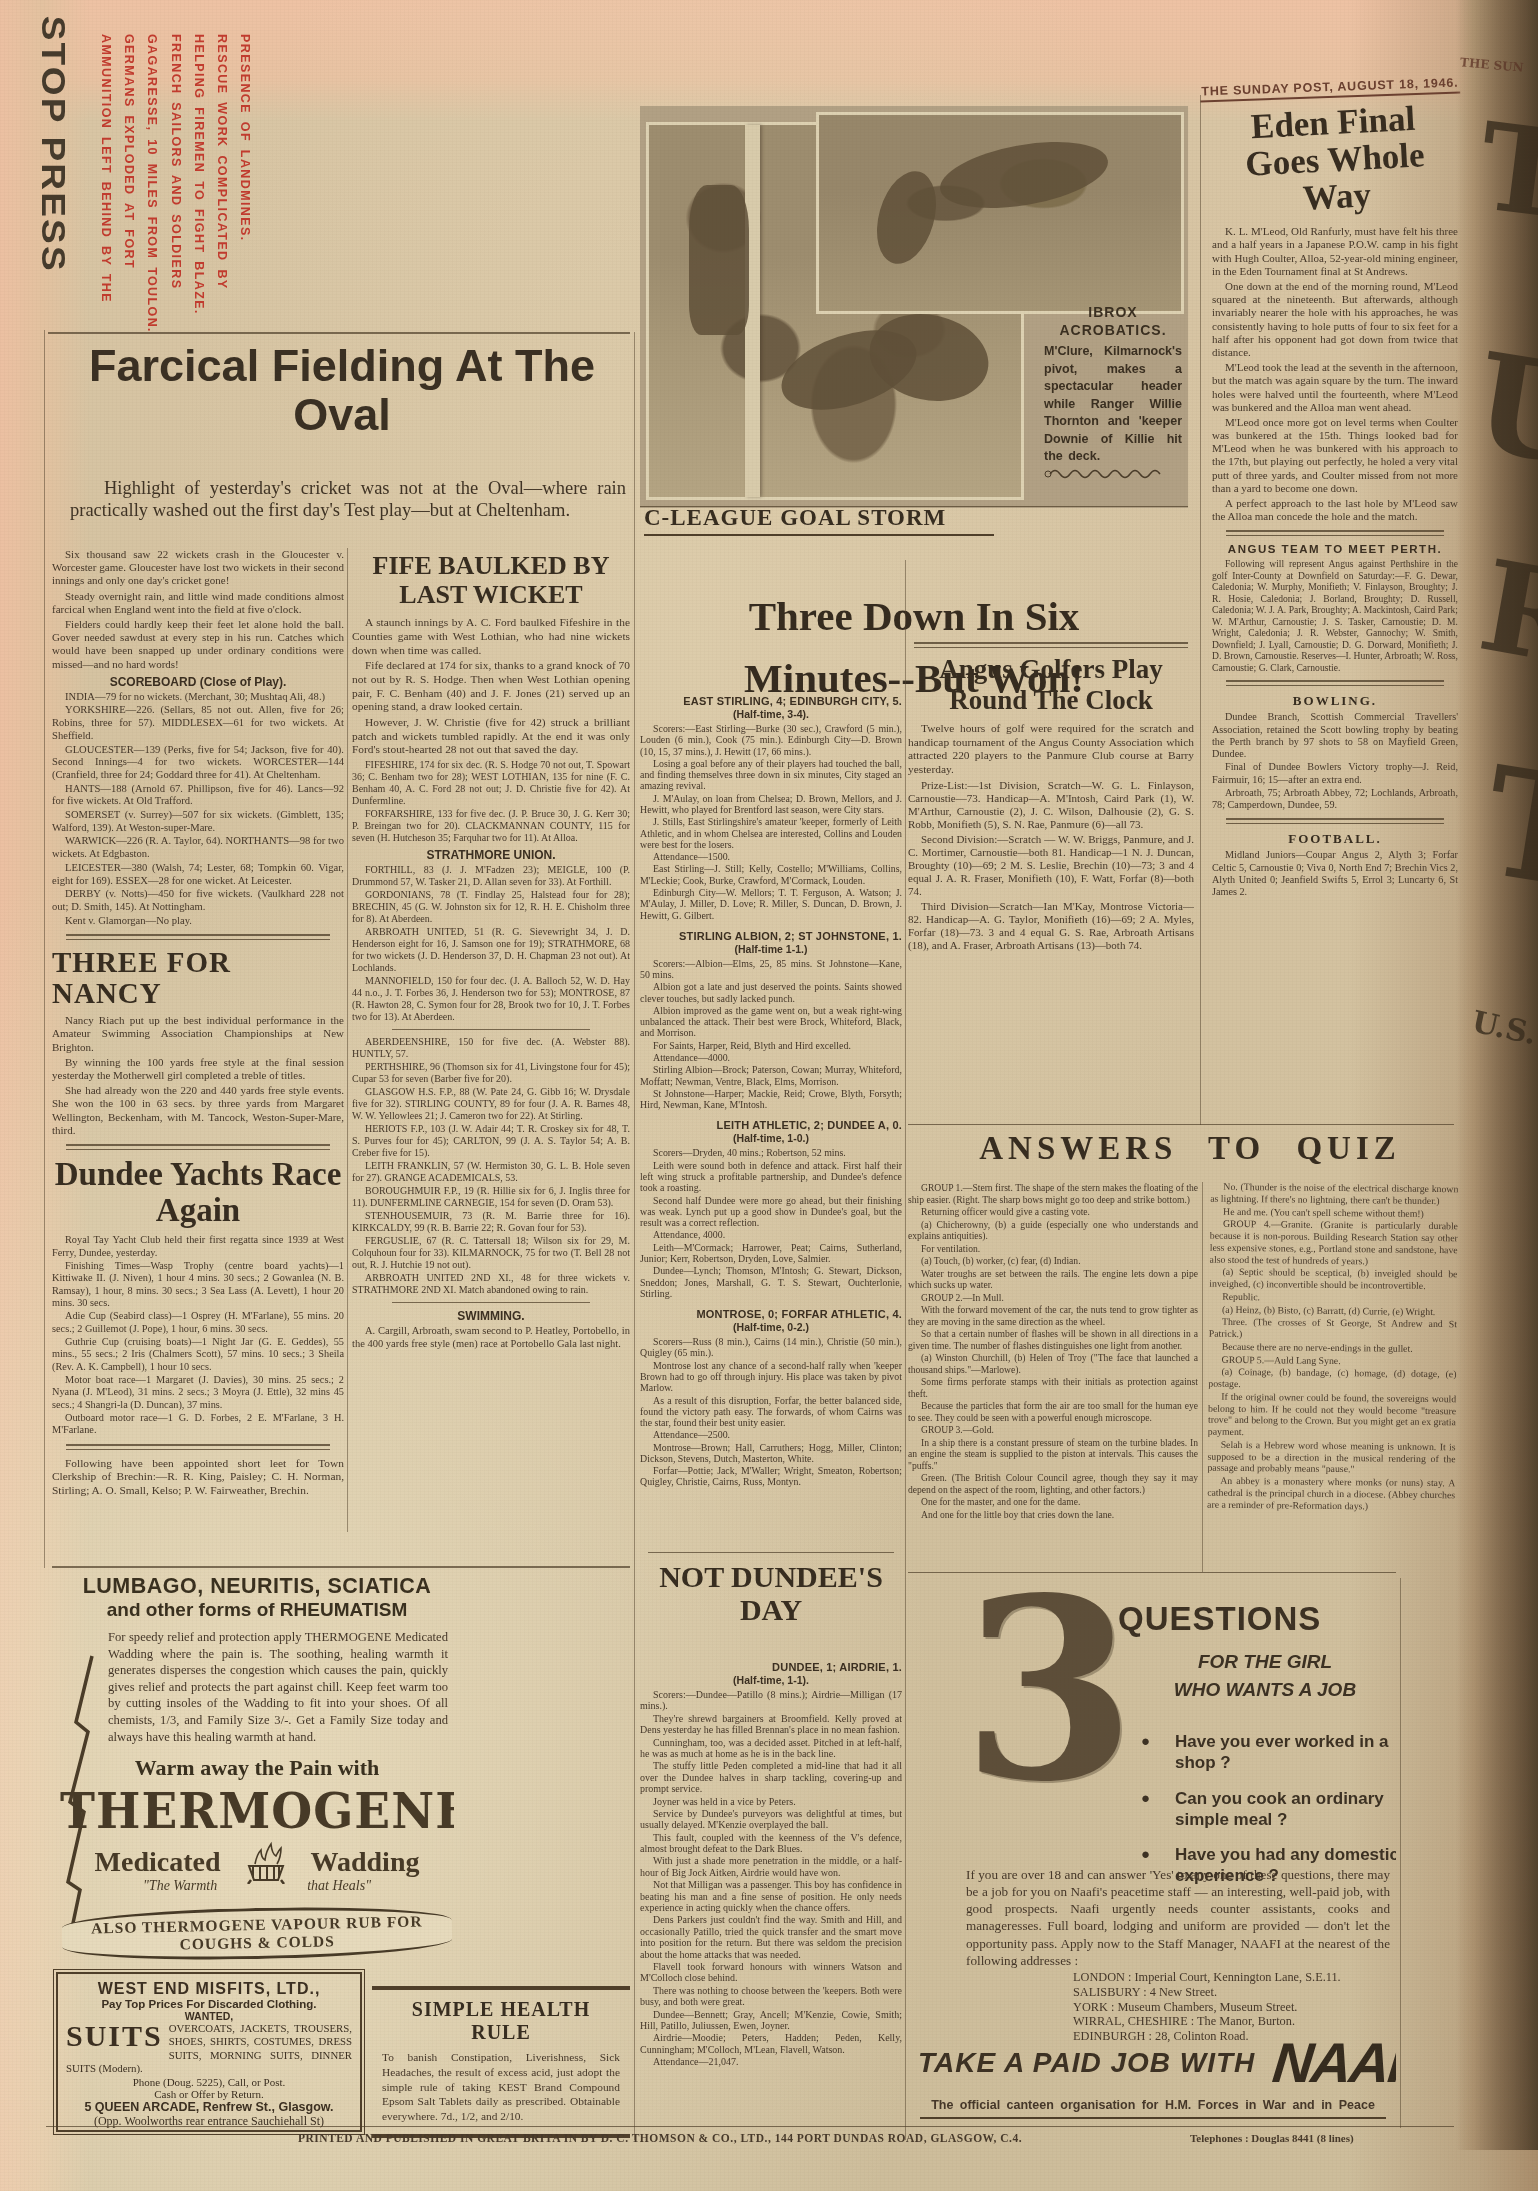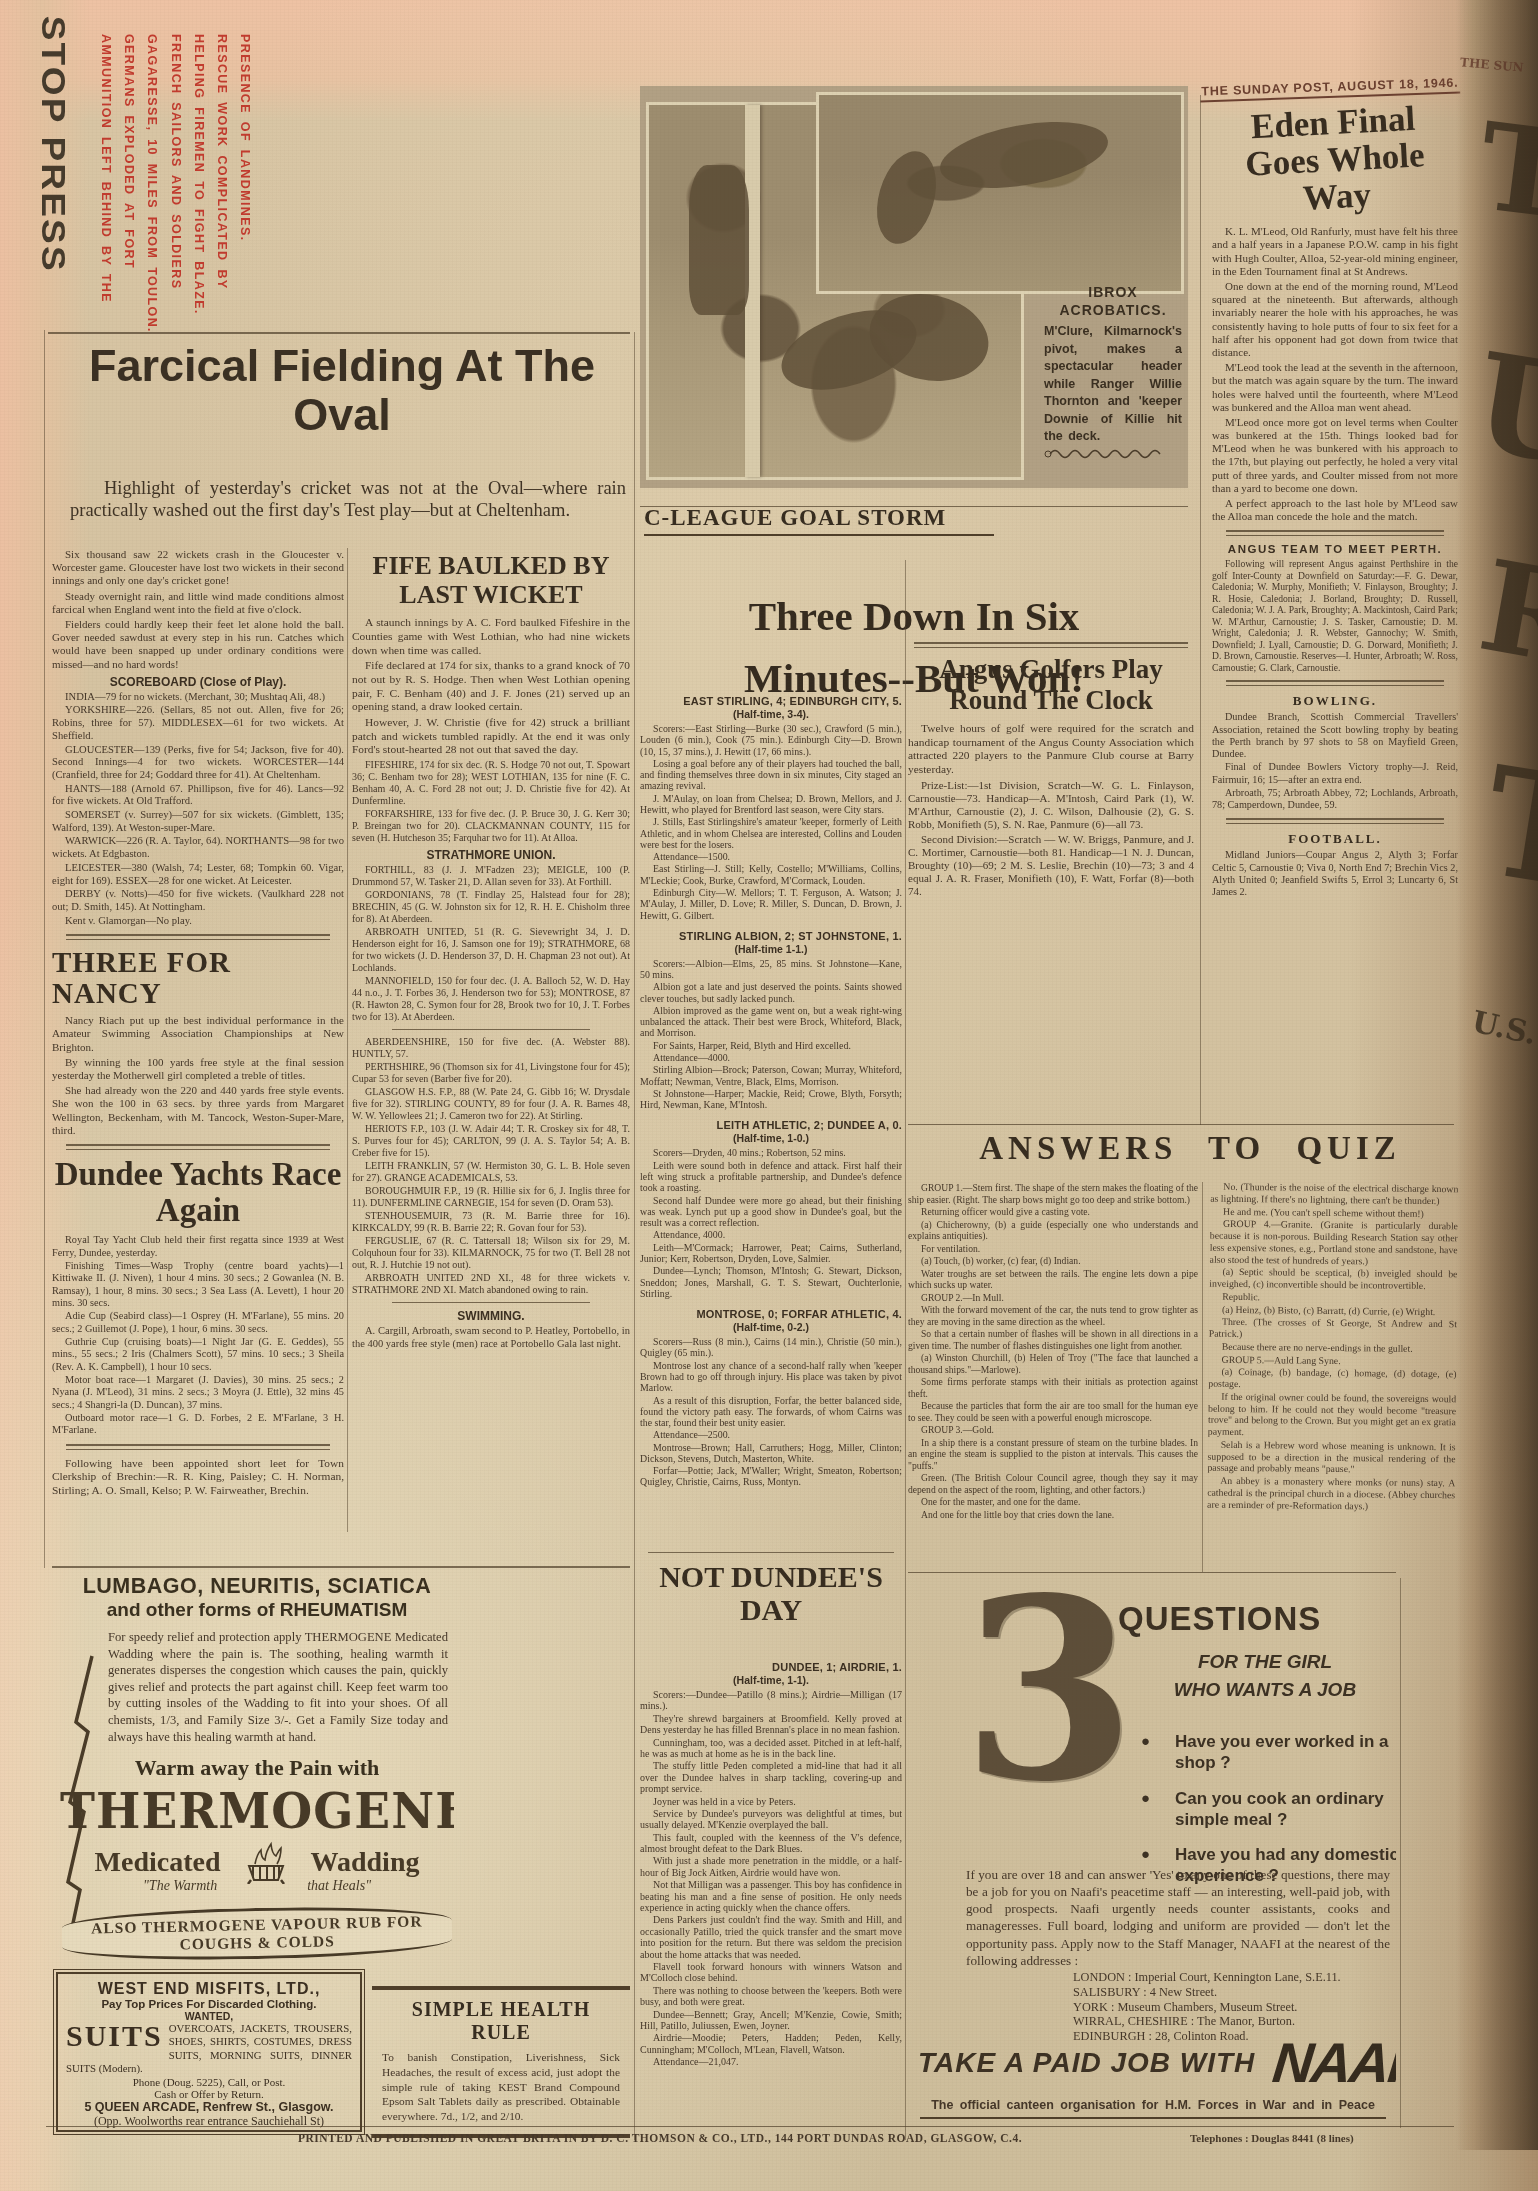--- a/index.html
+++ b/index.html
@@ -40,21 +40,21 @@
   .score-head{font-family:"Liberation Sans",sans-serif;font-weight:bold;font-size:12px;text-align:center;margin:4px 0 2px;color:#3b2f21;}
   .head-serif-lg{font-weight:bold;font-size:29px;text-align:left;letter-spacing:1px;margin:2px 0 6px;color:#372d20;line-height:1.05;}
   .head-serif-xl{font-weight:bold;font-size:33px;text-align:center;margin:2px 0 6px;color:#372d20;line-height:1.08;}
   #colA .yacht-list{font-size:10.3px;}
   #colA .leet{font-size:11.4px;}
   #colB{left:352px;top:552px;width:278px;height:1010px;overflow:hidden;font-size:11px;}
   #colB .fife-title{font-weight:bold;font-size:26px;text-align:center;line-height:1.1;margin:0 0 7px;color:#372d20;}
   #colB .story{font-size:11.4px;}
   #colB .slist{font-size:10px;}
   
-  #photo{left:640px;top:86px;width:548px;height:402px;background:#b1a084;overflow:hidden;}
+  #photo{left:640px;top:106px;width:548px;height:402px;background:#b1a084;overflow:hidden;}
   .ph-frame{position:absolute;border:3px solid #ddd1b2;}
   .ph-main{left:6px;top:16px;width:372px;height:372px;background:
       radial-gradient(ellipse at 20% 25%, #74634a 0 8%, transparent 9%),
       radial-gradient(ellipse at 30% 60%, #6d5d45 0 10%, transparent 11%),
       radial-gradient(ellipse at 55% 75%, #7b6a4f 0 14%, transparent 15%),
       radial-gradient(ellipse at 70% 55%, #857457 0 9%, transparent 10%),
       linear-gradient(180deg, #9d8d6f 0 35%, #a89878 60%, #b4a483 100%);}
   .ph-inset{left:176px;top:6px;width:362px;height:196px;background:
       radial-gradient(ellipse at 35% 45%, #6d5d45 0 11%, transparent 12%),
       radial-gradient(ellipse at 62% 35%, #80704f 0 13%, transparent 14%),
@@ -343,20 +343,21 @@
     <div class="golf-title">
       <span>Angus Golfers Play</span><br>
       <span>Round The Clock</span>
     </div>
     <div class="golf-body">
         <p class="para">Twelve hours of golf were required for the scratch and handicap tournament of the Angus County Association which attracted 220 players to the Panmure Club course at Barry yesterday.</p>
       </div>
     <div class="prize tight">
         <p class="para">Prize-List:—1st Division, Scratch—W. G. L. Finlayson, Carnoustie—73. Handicap—A. M'Intosh, Caird Park (1), W. M'Arthur, Carnoustie (2), J. C. Wilson, Dalhousie (2), G. S. Robb, Monifieth (5), S. N. Rae, Panmure (6)—all 73.</p>
         <p class="para">Second Division:—Scratch — W. W. Briggs, Panmure, and J. C. Mortimer, Carnoustie—both 81. Handicap—1 N. J. Duncan, Broughty (10)—69; 2 M. S. Leslie, Brechin (10)—73; 3 and 4 equal J. A. R. Fraser, Monifieth (10), F. Watt, Forfar (8)—both 74.</p>
+        <p class="para">Third Division—Scratch—Ian M'Kay, Montrose Victoria—82. Handicap—A. G. Taylor, Monifieth (16)—69; 2 A. Myles, Forfar (18)—73. 3 and 4 equal G. S. Rae, Arbroath Artisans (18), and A. Fraser, Arbroath Artisans (13)—both 74.</p>
       </div>
   </div>
 
   <div class="hline" style="left:908px;top:1124px;width:546px;"></div>
   <div class="block" id="quiz-title">ANSWERS TO QUIZ</div>
   <div class="block tight" id="quizL">
       <p class="para">GROUP 1.—Stern first. The shape of the stern makes the floating of the ship easier. (Right. The sharp bows might go too deep and strike bottom.)</p>
       <p class="para">Returning officer would give a casting vote.</p>
       <p class="para">(a) Chicherowny, (b) a guide (especially one who understands and explains antiquities).</p>
       <p class="para">For ventilation.</p>

